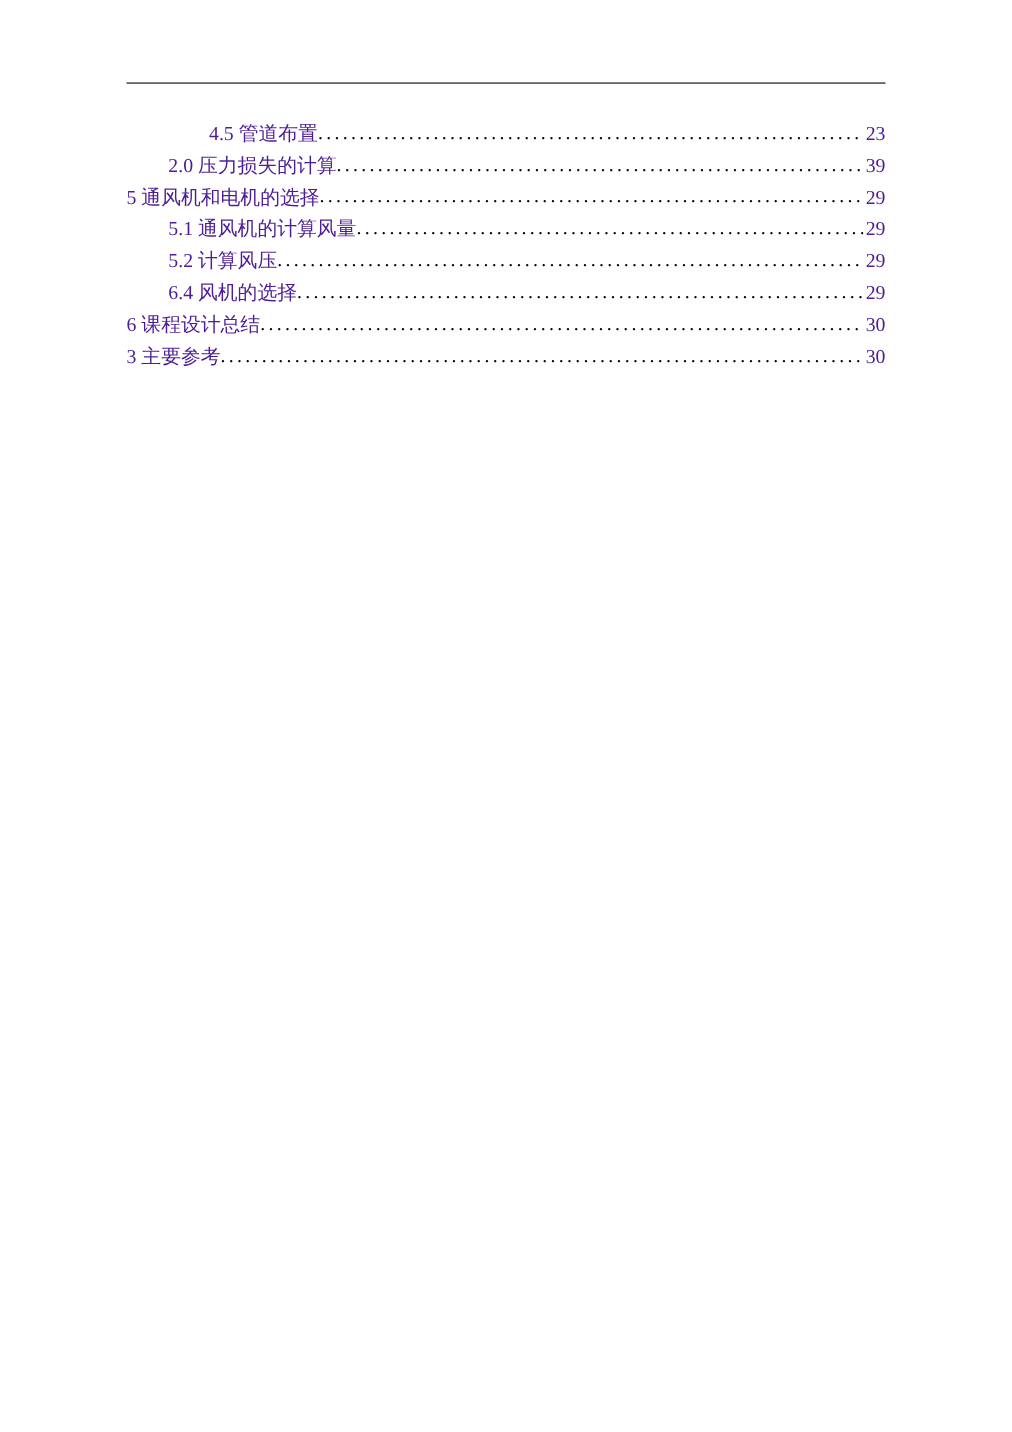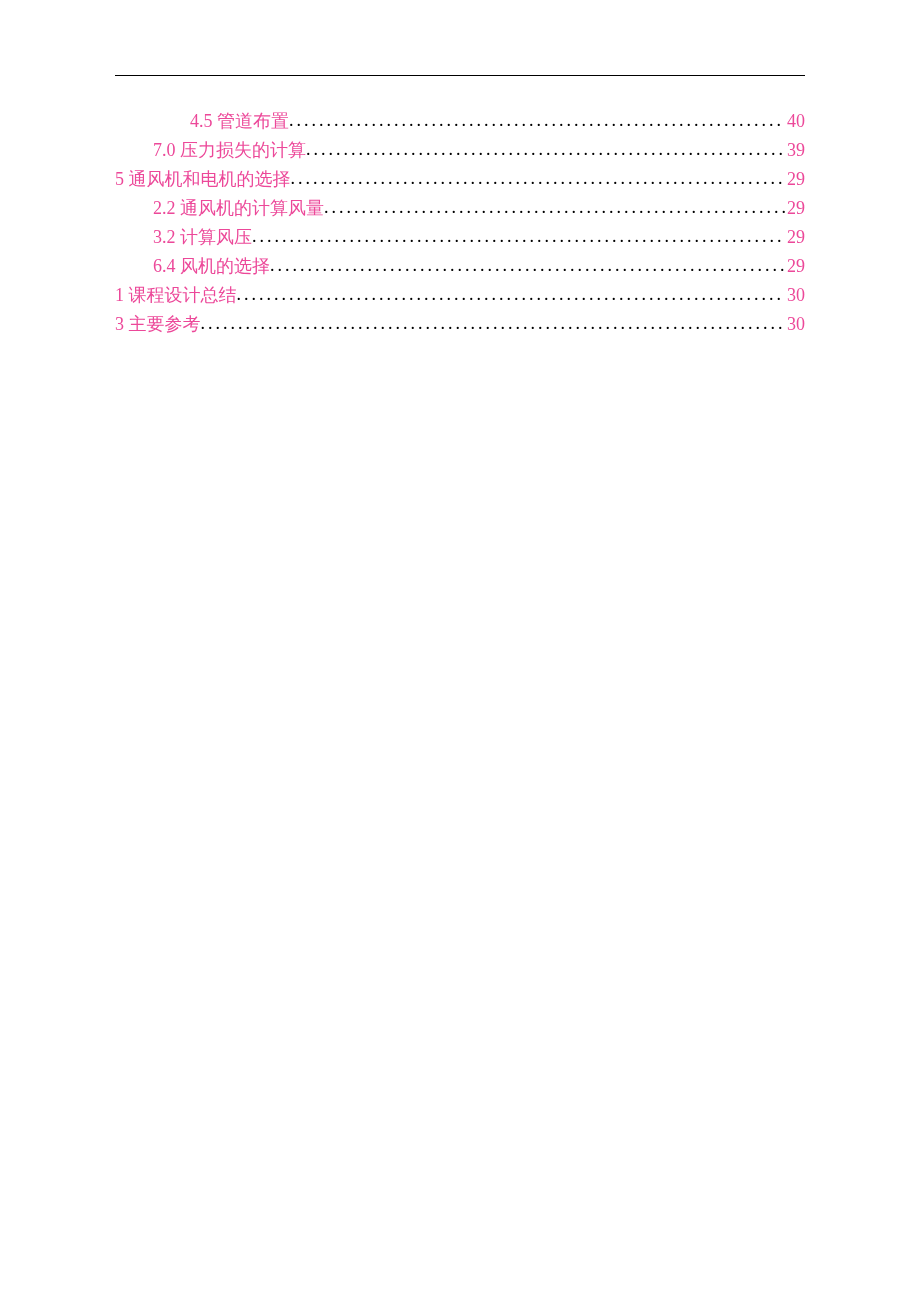--- a/index.html
+++ b/index.html
@@ -19,21 +19,21 @@
     }
     .header-line {
       border-top: 1.5px solid #000;
       margin-bottom: 32px;
     }
     .toc-line {
       display: flex;
       align-items: baseline;
       font-size: 18px;
       line-height: 1.5;
-      color: #ec4899;
+      color: #4c1d95;
       margin-bottom: 2px;
       white-space: nowrap;
     }
     .toc-label {
       font-family: "SimSun", "宋体", serif;
       flex-shrink: 0;
     }
     .toc-dots {
       flex: 1;
       overflow: hidden;
@@ -63,49 +63,49 @@
   </style>
 </head>
 <body>
 
 <div class="page">
   <div class="header-line"></div>
   <div id="toc-container">
       <div class="toc-line indent-2">
         <span class="toc-label">4.5 管道布置</span>
         <span class="toc-dots"></span>
-        <span class="toc-page">40</span>
+        <span class="toc-page">23</span>
       </div>
       <div class="toc-line indent-1">
-        <span class="toc-label">7.0 压力损失的计算</span>
+        <span class="toc-label">2.0 压力损失的计算</span>
         <span class="toc-dots"></span>
         <span class="toc-page">39</span>
       </div>
       <div class="toc-line indent-0">
         <span class="toc-label">5 通风机和电机的选择</span>
         <span class="toc-dots"></span>
         <span class="toc-page">29</span>
       </div>
       <div class="toc-line indent-1">
-        <span class="toc-label">2.2 通风机的计算风量</span>
+        <span class="toc-label">5.1 通风机的计算风量</span>
         <span class="toc-dots"></span>
         <span class="toc-page">29</span>
       </div>
       <div class="toc-line indent-1">
-        <span class="toc-label">3.2 计算风压</span>
+        <span class="toc-label">5.2 计算风压</span>
         <span class="toc-dots"></span>
         <span class="toc-page">29</span>
       </div>
       <div class="toc-line indent-1">
         <span class="toc-label">6.4 风机的选择</span>
         <span class="toc-dots"></span>
         <span class="toc-page">29</span>
       </div>
       <div class="toc-line indent-0">
-        <span class="toc-label">1 课程设计总结</span>
+        <span class="toc-label">6 课程设计总结</span>
         <span class="toc-dots"></span>
         <span class="toc-page">30</span>
       </div>
       <div class="toc-line indent-0">
         <span class="toc-label">3 主要参考</span>
         <span class="toc-dots"></span>
         <span class="toc-page">30</span>
       </div>
     </div>
 </div>

